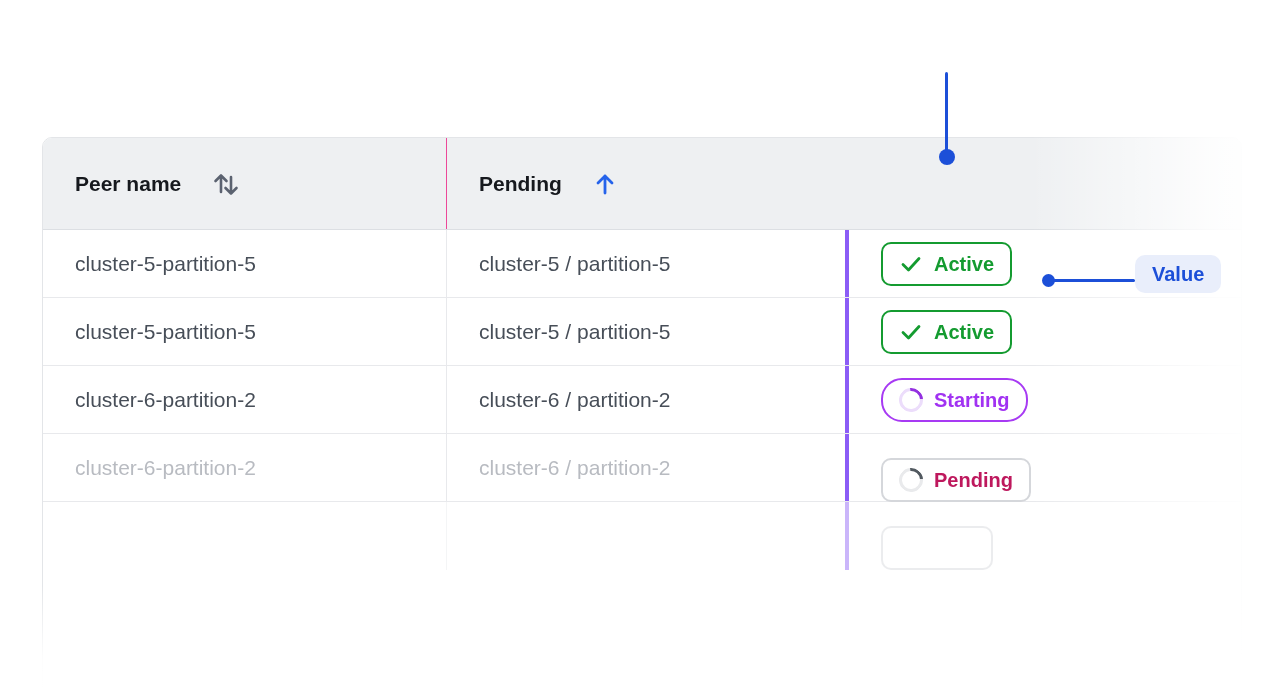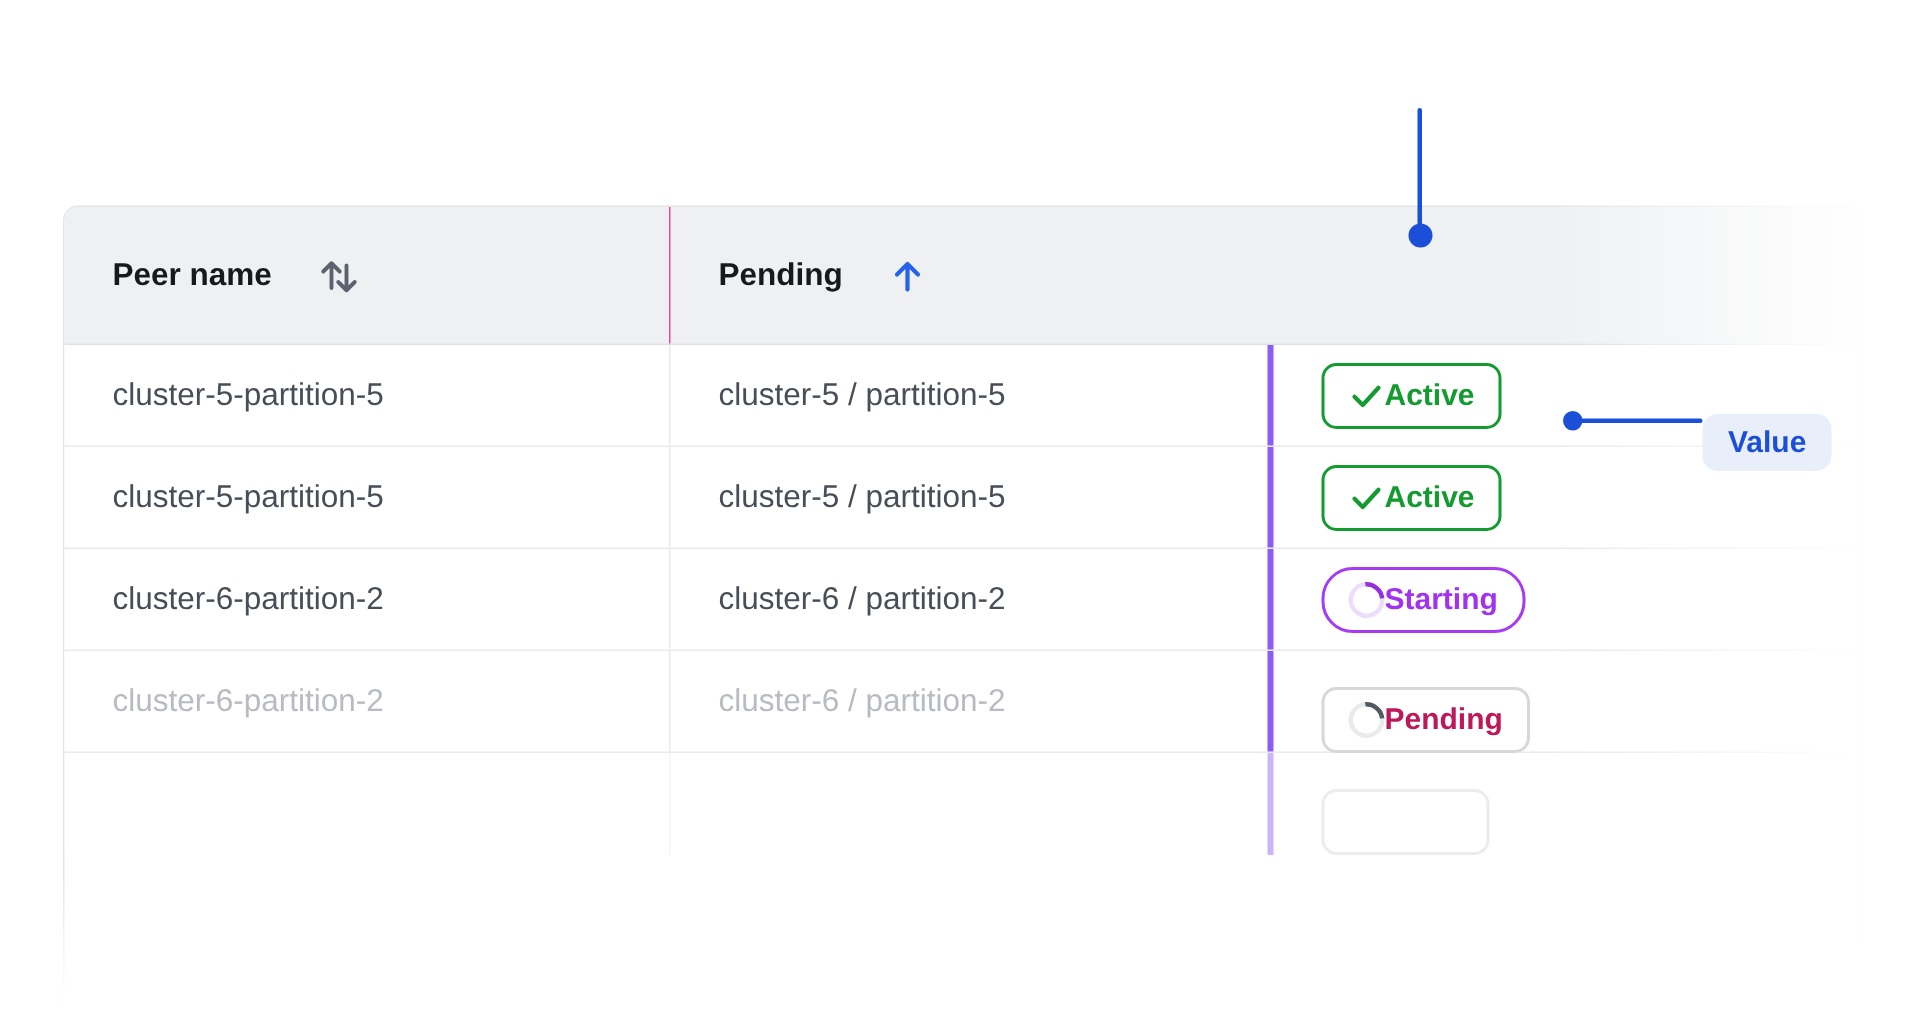--- a/index.html
+++ b/index.html
@@ -63,20 +63,21 @@
   .tr.faded .td { color: #b8bbc1; }
   .tr.partial { border-bottom: none; opacity: 0.45; }
 
   .sort-both-icon { margin-left: 30px; display: inline-flex; }
   .sort-asc-icon { margin-left: 30px; display: inline-flex; }
 
   
   .badge {
     display: inline-flex;
     align-items: center;
+    gap: 11px;
     padding: 7px 16px;
     border: 2px solid;
     border-radius: 10px;
     font-size: 20px;
     font-weight: 600;
     background: #ffffff;
     line-height: 26px;
   }
   .badge.active   { border-color: #149b30; color: #149b30; }
   .badge.starting { border-color: #a73af3; color: #a132f2; border-radius: 21px; }
@@ -218,15 +219,15 @@
   <div class="fade-right"></div>
   <div class="fade-bottom"></div>
 
 
   <div class="annotation conn-line-v" style="left:945px; top:72px; height:79px;"></div>
   <div class="annotation conn-dot" style="left:939px; top:149px; width:16px; height:16px;"></div>
 
   <div class="annotation conn-dot" style="left:1042px; top:274px; width:13px; height:13px;"></div>
   <div class="annotation conn-line-h" style="left:1053px; top:279px; width:82px;"></div>
 
-  <div class="annotation pill" style="left:1135px; top:276px;">Value</div>
+  <div class="annotation pill" style="left:1135px; top:255px;">Value</div>
 
 </div>
 
 </body></html>

